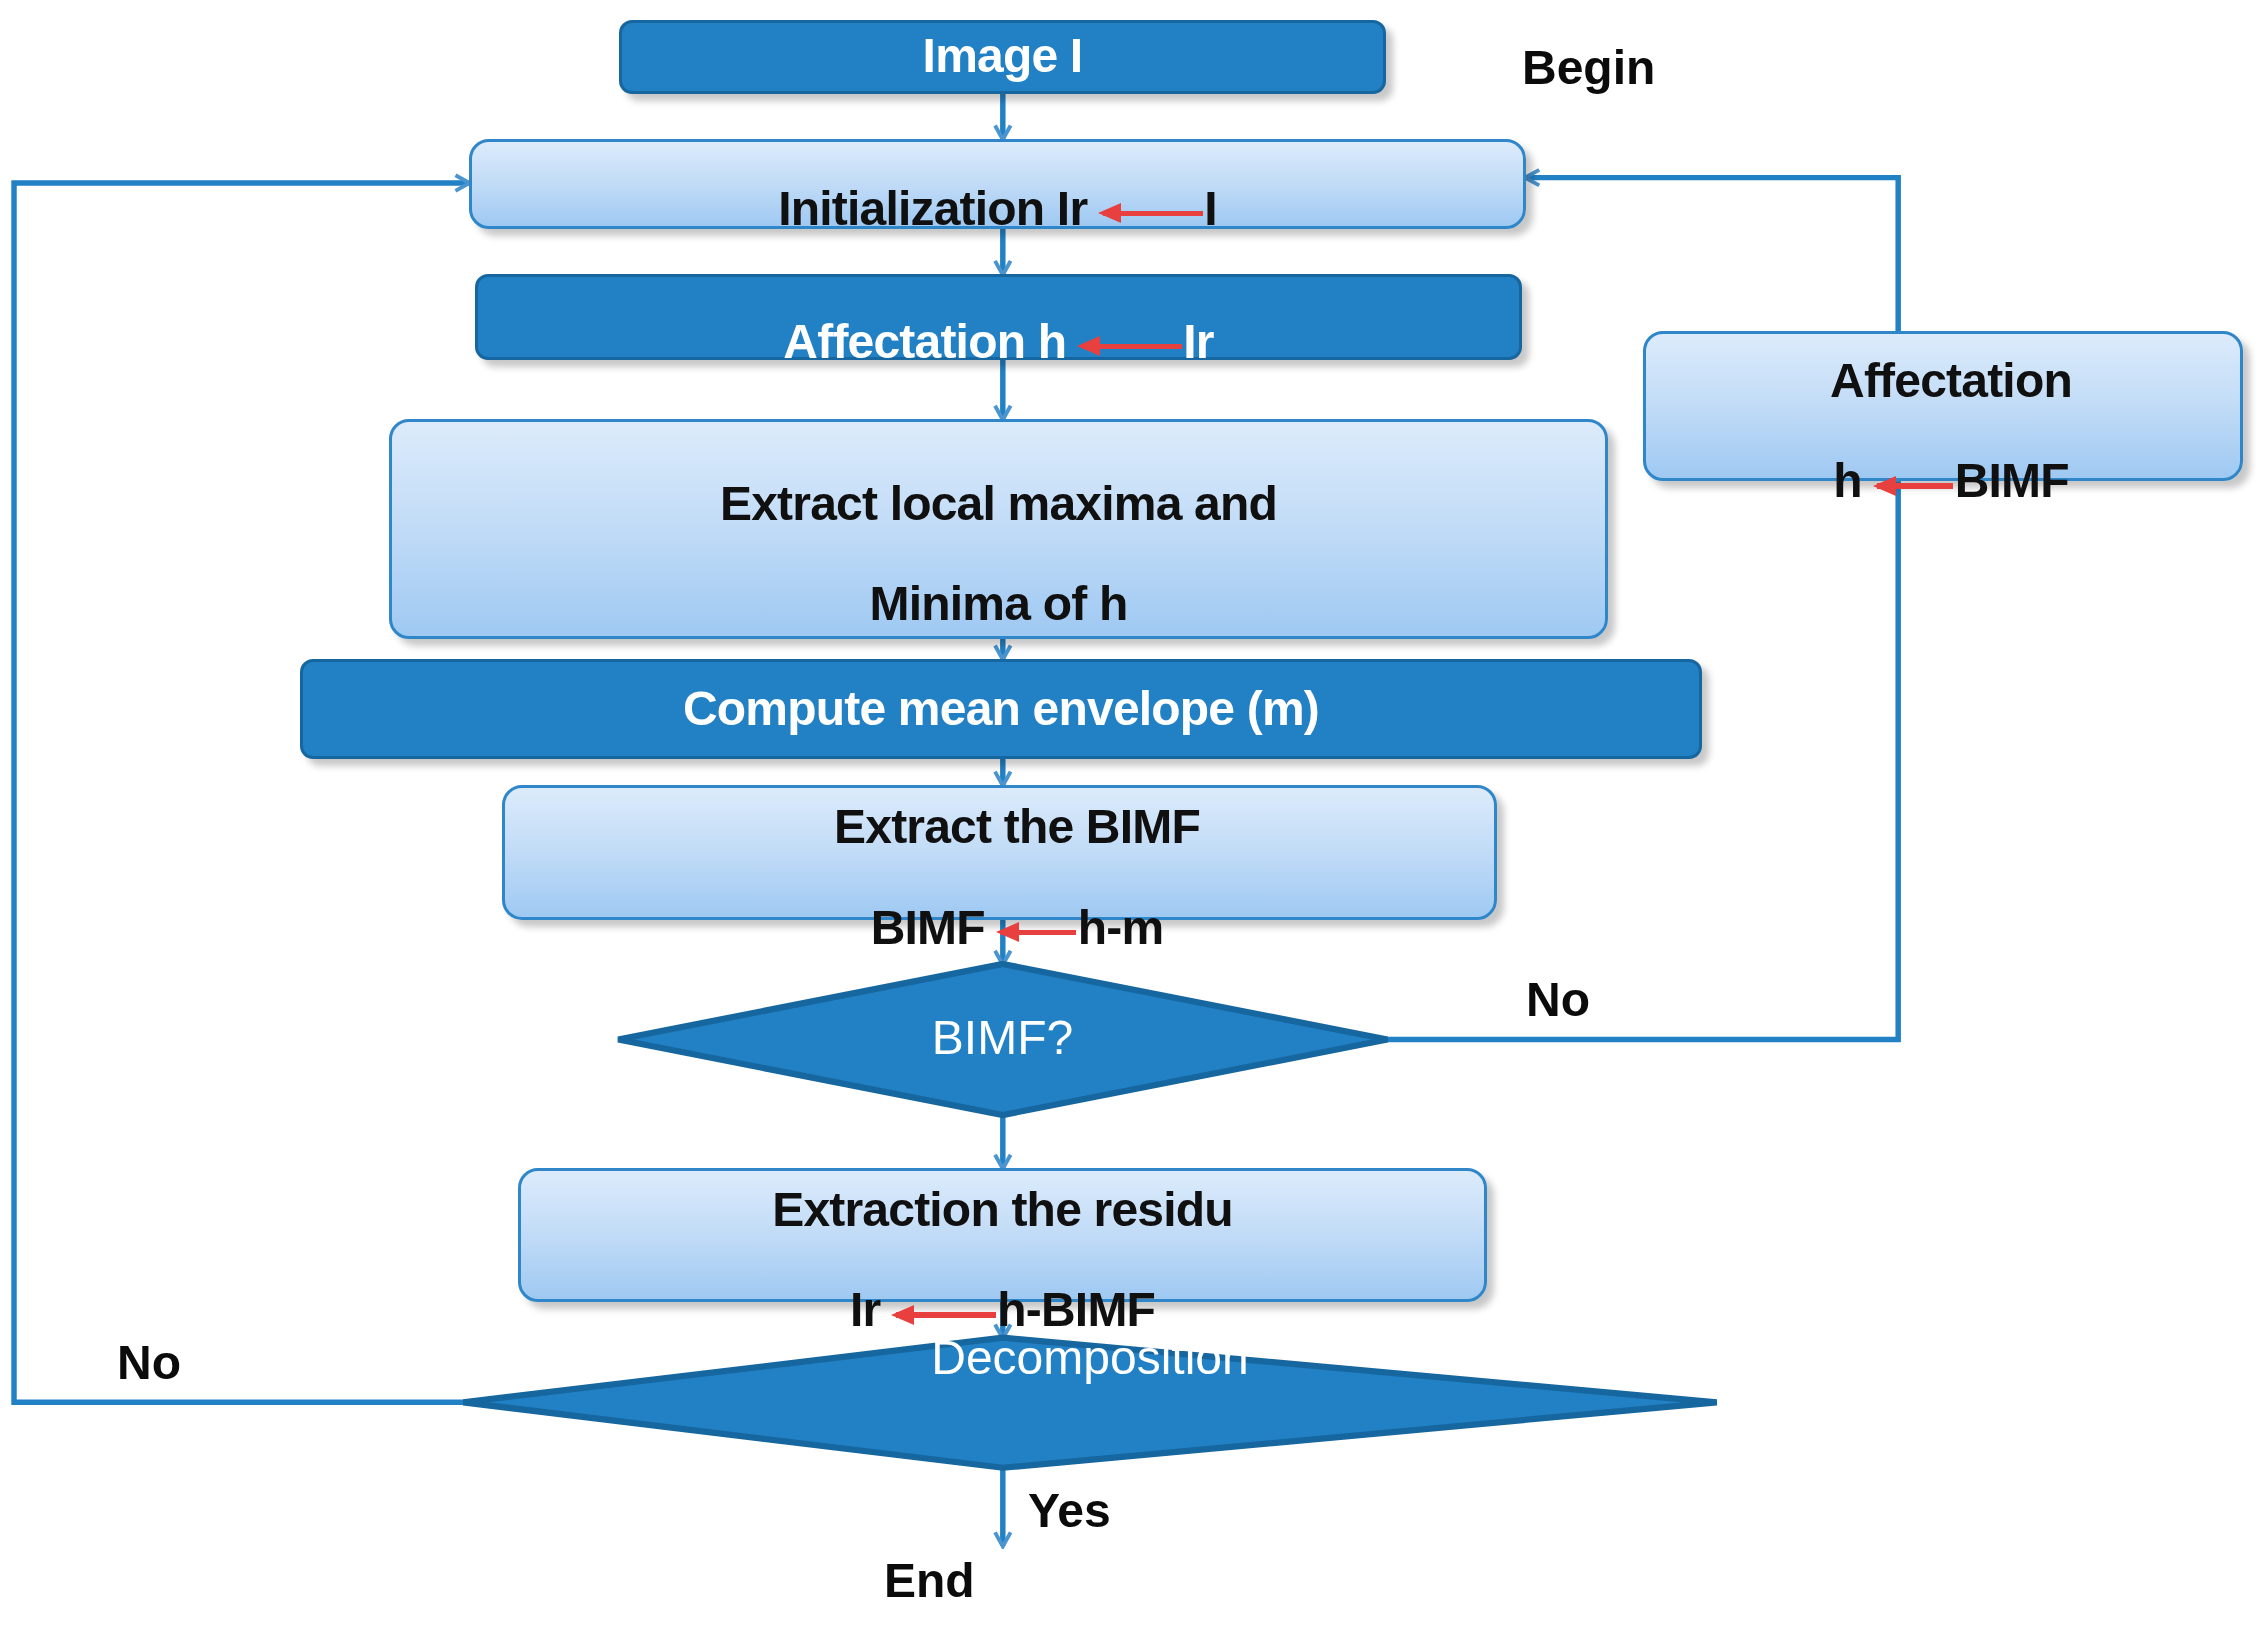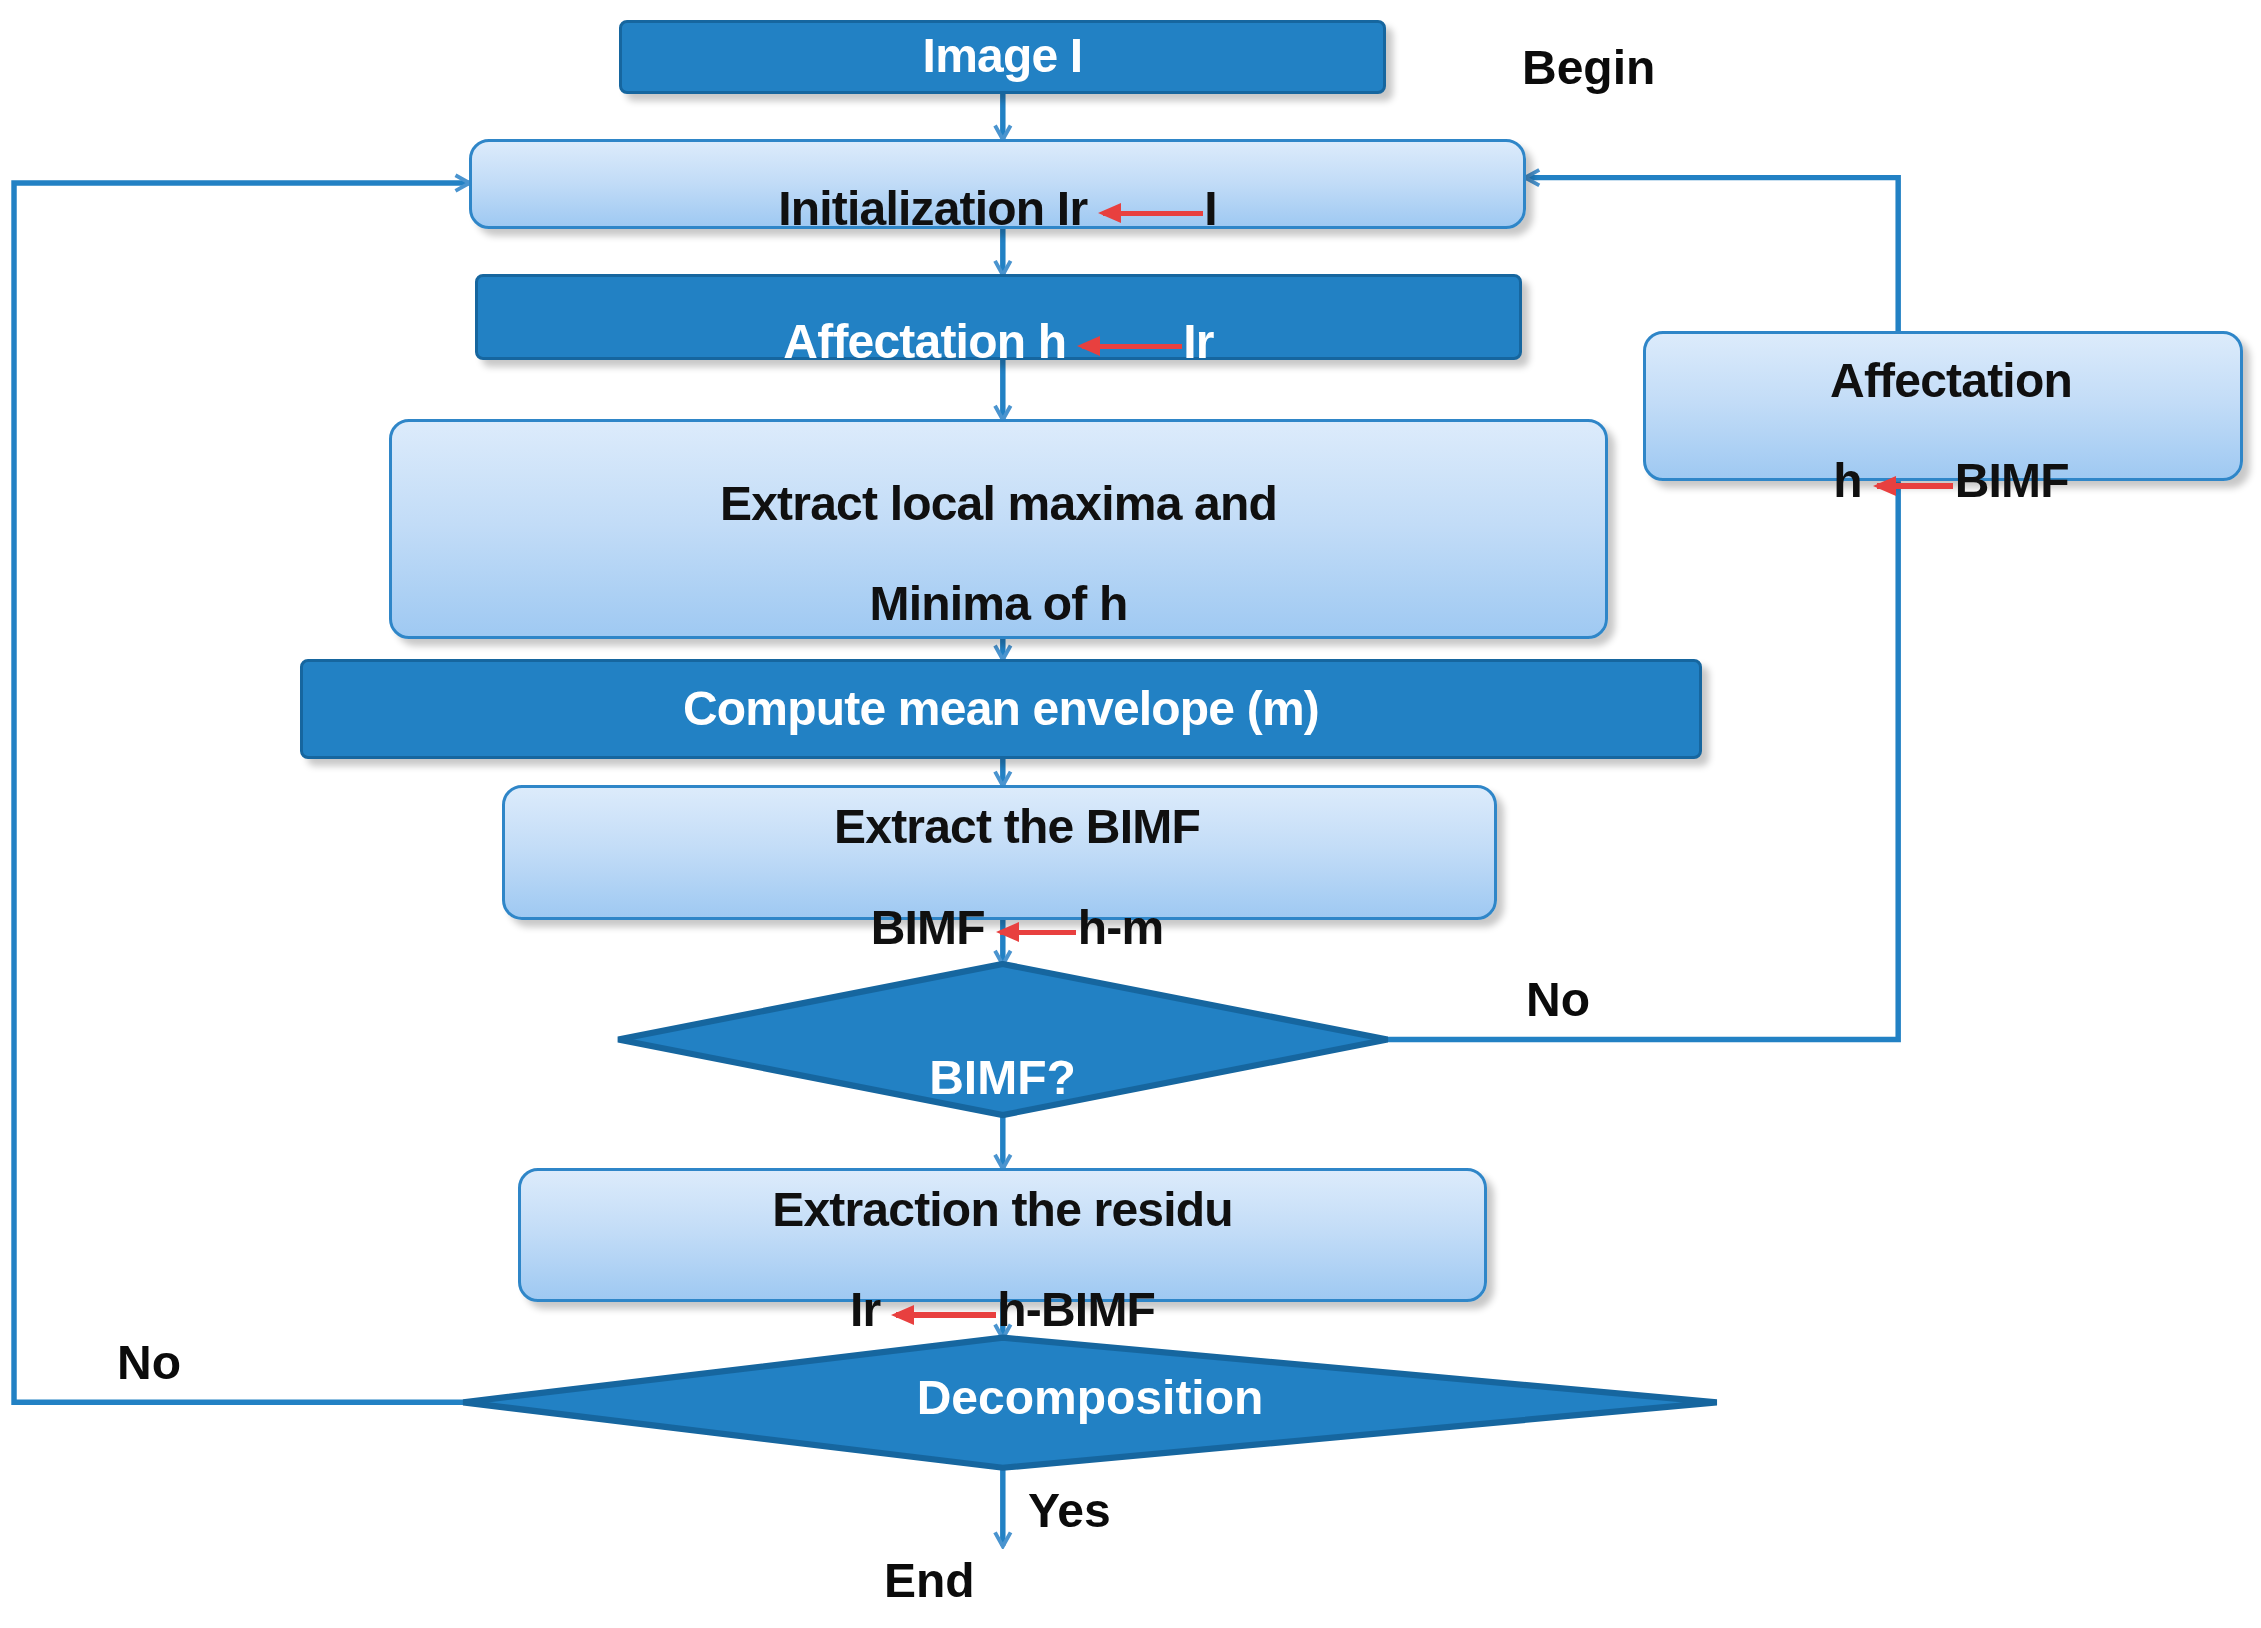--- a/index.html
+++ b/index.html
@@ -4,35 +4,35 @@
 <style>
   html,body{margin:0;padding:0;background:#ffffff;}
   body{width:2261px;height:1629px;position:relative;overflow:hidden;
        font-family:"Liberation Sans",sans-serif;}
   #stage{position:absolute;inset:0;}
   svg#wires{position:absolute;left:0;top:0;width:2261px;height:1629px;}
 
   .node{position:absolute;box-sizing:border-box;display:flex;
         align-items:center;justify-content:center;text-align:center;
         line-height:1.05;}
-  .dark{background:#2281c4;border:3.9px solid #16669f;border-radius:8px;
+  .dark{background:#2281c4;border:3.9px solid #16669f;border-radius:13px;
         color:#ffffff;box-shadow:7px 7px 7.8px rgba(0,0,0,.22);}
   .light{background:linear-gradient(180deg,#dcebfb 0%,#c2dcf7 48%,#9fc9f2 100%);
          border:3.9px solid #2f86c8;border-radius:20px;color:#101010;
          box-shadow:7px 7px 7.8px rgba(0,0,0,.22);}
   .node .txt{font-weight:bold;font-size:48px;letter-spacing:-0.8px;
              white-space:pre-line;padding:0 11px;}
 
   .label{position:absolute;font-weight:bold;font-size:48px;color:#0b0b0b;
          white-space:nowrap;}
 
   .diamond-wrap{position:absolute;}
   .diamond-wrap .dtxt{position:absolute;left:0;right:0;
-        font-weight:bold;color:#ffffff;font-size:48px;text-align:center;
-        white-space:pre-line;line-height:1.08;margin-top:40px;}
+        font-weight:normal;color:#ffffff;font-size:48px;text-align:center;
+        white-space:pre-line;line-height:1.08;}
   .arrowL{display:inline-block;position:relative;width:117px;height:20px;
           vertical-align:middle;}
   .arrowL i{position:absolute;left:15.6px;top:8.6px;width:100px;height:5.5px;
             background:#e8403f;display:block;}
   .arrowL b{position:absolute;left:11px;top:0.8px;width:0;height:0;
             border-top:10px solid transparent;border-bottom:10px solid transparent;
             border-right:23.4px solid #e8403f;display:block;}
   .arrowS{width:93px;}
   .arrowS i{width:76px;}
 </style>

